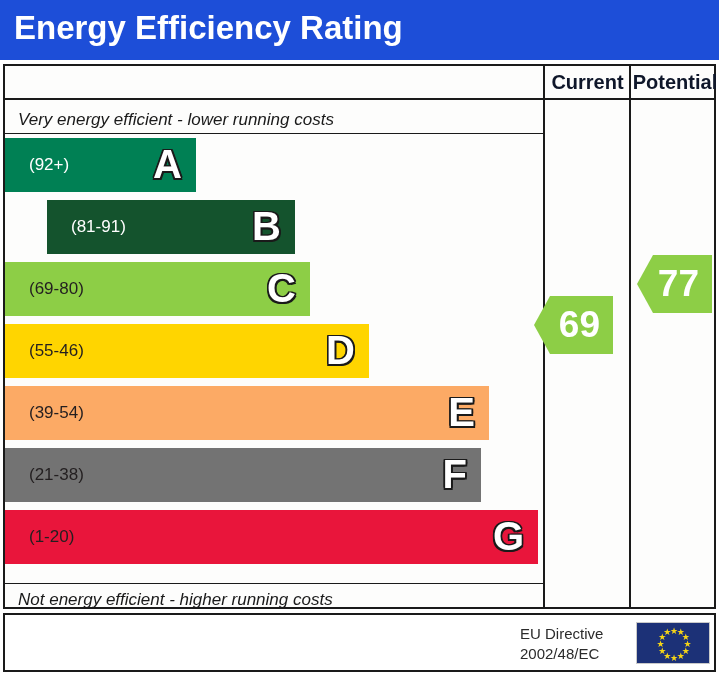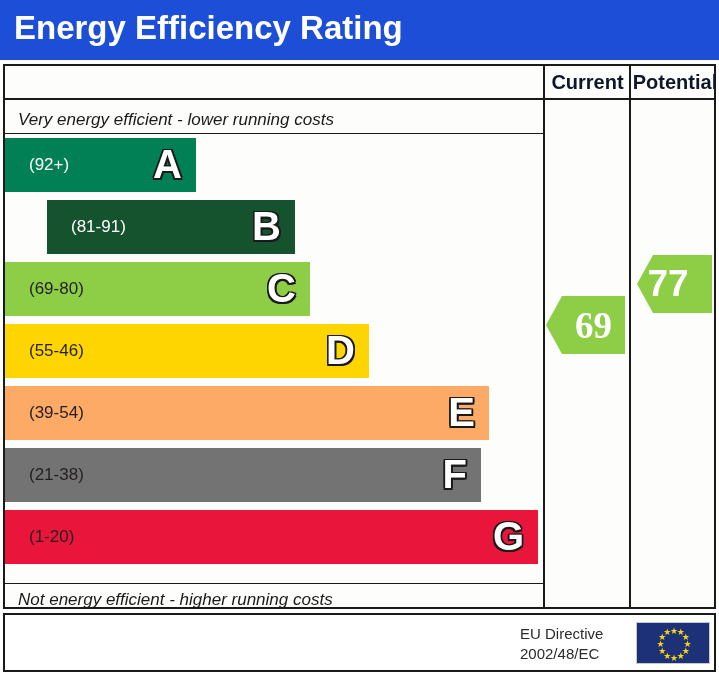--- a/index.html
+++ b/index.html
@@ -251,24 +251,24 @@
       <div class="band" style="left: 5px; top: 448px; width: 476px; background: #737373;">
         <span class="band-range" style="color: rgb(35, 31, 32);">(21-38)</span>
         <span class="band-letter">F</span>
       </div>
       <div class="band" style="left: 5px; top: 510px; width: 533px; background: rgb(233, 21, 59);">
         <span class="band-range" style="color: rgb(35, 31, 32);">(1-20)</span>
         <span class="band-letter">G</span>
       </div>
     </div>
 
-  <div id="arrow-current" class="arrow" style="left: 546px; top: 296px; width: 79px; background: rgb(141, 206, 70); font-family: Liberation Serif, serif;">
+  <div id="arrow-current" class="arrow" style="left: 534px; top: 296px; width: 79px; background: rgb(141, 206, 70);">
     <span>69</span>
   </div>
-  <div id="arrow-potential" class="arrow" style="left: 637px; top: 255px; width: 75px; background: rgb(141, 206, 70); justify-content: center;">
+  <div id="arrow-potential" class="arrow" style="left: 637px; top: 255px; width: 75px; background: rgb(141, 206, 70);">
     <span>77</span>
   </div>
 
   <div class="footer-frame"></div>
   <div class="footer-directive">
     <div>EU Directive</div>
     <div>2002/48/EC</div>
   </div>
   <div class="eu-flag" id="eu-flag">
       <span class="eu-star" style="left: 37px; top: 7.5px; color: rgb(245, 212, 23);">★</span>

